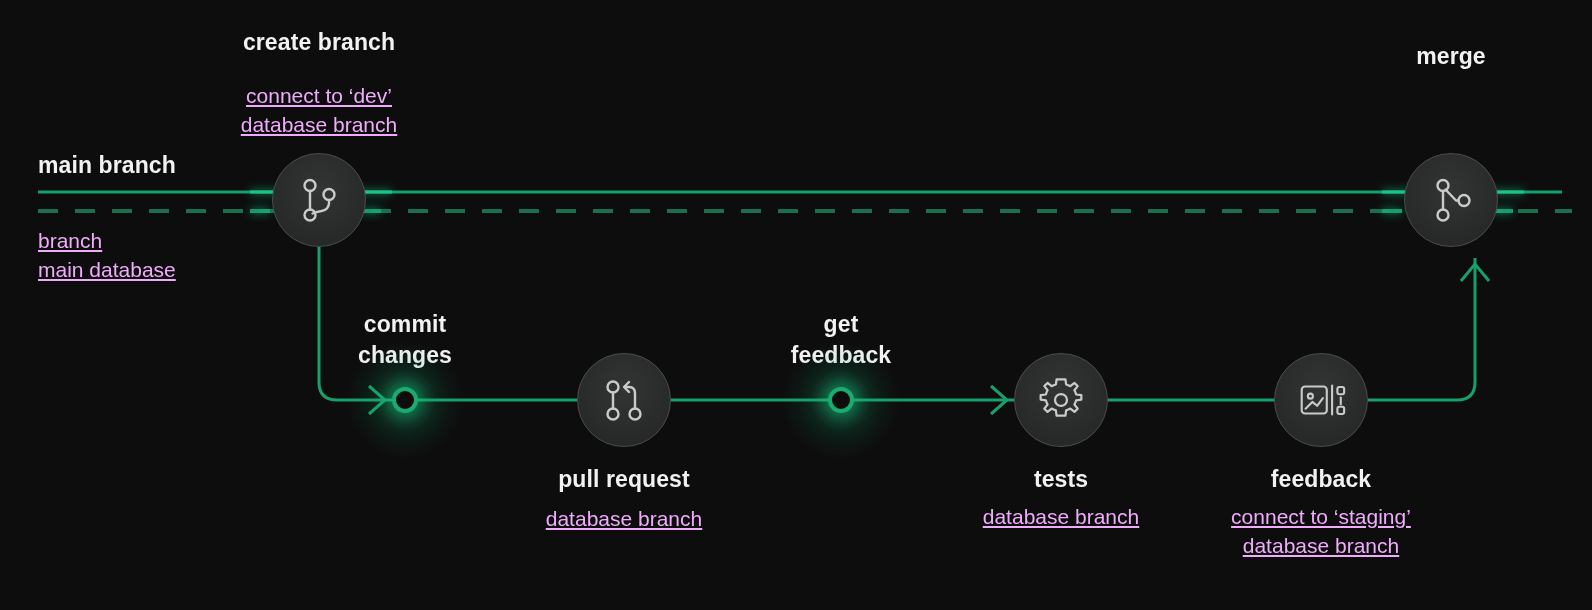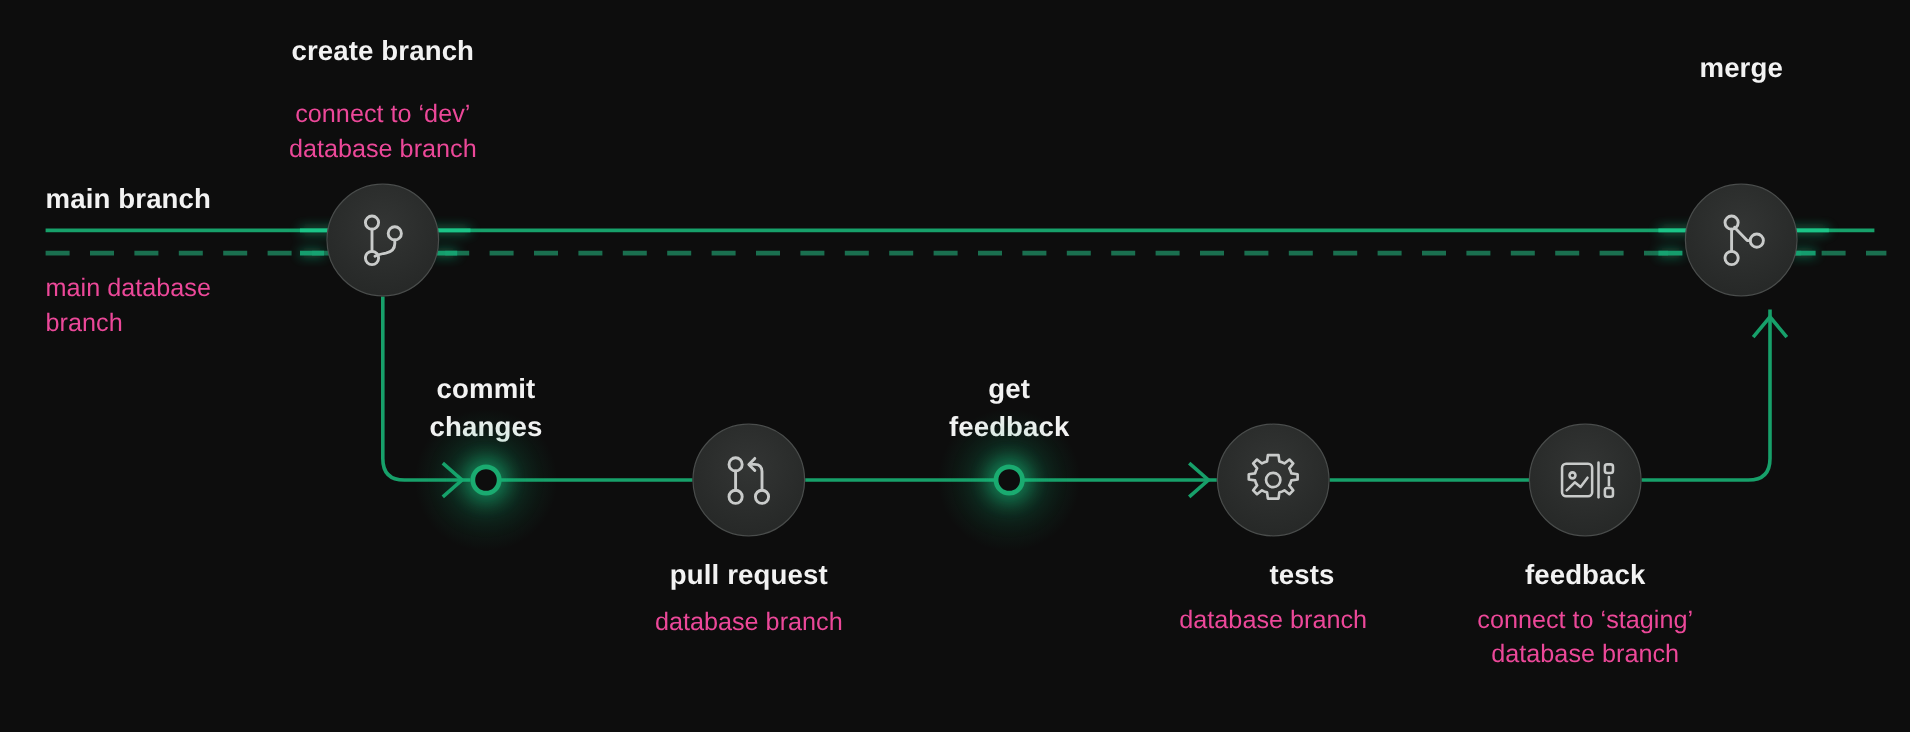--- a/index.html
+++ b/index.html
@@ -13,21 +13,21 @@
     background:#0d0d0d;
     overflow:hidden;
   }
   #wires{position:absolute;left:0;top:0;width:1592px;height:610px;}
 
   .lbl{position:absolute;white-space:nowrap;}
   .title{
     font-size:23px;font-weight:700;color:#f2f2f2;letter-spacing:.1px;
   }
   .sub{
-    font-size:21px;font-weight:400;color:#ec4899;line-height:29px;
+    font-size:21px;font-weight:400;color:#f0abfc;line-height:29px;text-decoration:underline;
   }
   .center{transform:translateX(-50%);text-align:center;}
 
   .node{
     position:absolute;width:94px;height:94px;border-radius:50%;
     background:radial-gradient(circle at 50% 38%,#333534 0%,#2a2c2b 55%,#232524 100%);
     border:1px solid #4a4d4c;
     box-sizing:border-box;
     display:flex;align-items:center;justify-content:center;
     transform:translate(-50%,-50%);
@@ -98,22 +98,22 @@
     <g filter="url(#softglow)" opacity=".9">
       <line x1="560" y1="400" x2="690" y2="400" stroke="#1ec88a" stroke-width="3"></line>
       <line x1="998" y1="400" x2="1126" y2="400" stroke="#1ec88a" stroke-width="3"></line>
       <line x1="1258" y1="400" x2="1386" y2="400" stroke="#1ec88a" stroke-width="3"></line>
       <line x1="392" y1="400" x2="424" y2="400" stroke="#1ec88a" stroke-width="3"></line>
     </g>
   </svg>
 
   <div class="lbl title" style="left:38px;top:152px;">main branch</div>
   <div class="lbl sub" style="left:38px;top:226px;">
+    <div>branch</div>
     <div>main database</div>
-    <div>branch</div>
   </div>
 
   <div class="lbl title center" style="left:319px;top:29px;">create branch</div>
   <div class="lbl sub center" style="left:319px;top:81px;">
     <div>connect to ‘dev’</div>
     <div>database branch</div>
   </div>
   <div class="node" style="left:319px;top:200px;">
     <span>
       <svg width="56" height="56" viewBox="0 0 56 56" fill="none" stroke="#c9cbca" stroke-width="2.4" stroke-linecap="round" stroke-linejoin="round">
@@ -175,21 +175,21 @@
   </div>
 
   <div class="node" style="left:1061px;top:400px;">
     <span>
       <svg width="54" height="54" viewBox="0 0 56 56" fill="none" stroke="#c9cbca" stroke-width="2.3" stroke-linecap="round" stroke-linejoin="round">
         <circle cx="28" cy="28" r="6.2"></circle>
         <path d="M28 6.5 l4.6 0 0.7 5.4 a17 17 0 0 1 4.4 1.8 l4.3-3.4 3.3 3.3 -3.4 4.3 a17 17 0 0 1 1.8 4.4 l5.4 0.7 0 4.6 -5.4 0.7 a17 17 0 0 1 -1.8 4.4 l3.4 4.3 -3.3 3.3 -4.3-3.4 a17 17 0 0 1 -4.4 1.8 l-0.7 5.4 -4.6 0 -4.6 0 -0.7-5.4 a17 17 0 0 1 -4.4-1.8 l-4.3 3.4 -3.3-3.3 3.4-4.3 a17 17 0 0 1 -1.8-4.4 l-5.4-0.7 0-4.6 5.4-0.7 a17 17 0 0 1 1.8-4.4 l-3.4-4.3 3.3-3.3 4.3 3.4 a17 17 0 0 1 4.4-1.8 l0.7-5.4 z"></path>
       </svg>
     </span>
   </div>
-  <div class="lbl title center" style="left:1061px;top:466px;margin-left:24px;">tests</div>
+  <div class="lbl title center" style="left:1061px;top:466px;">tests</div>
   <div class="lbl sub center" style="left:1061px;top:502px;">
     <div>database branch</div>
   </div>
 
   <div class="node" style="left:1321px;top:400px;">
     <span>
       <svg width="54" height="54" viewBox="0 0 56 56" fill="none" stroke="#c9cbca" stroke-width="2.2" stroke-linecap="round" stroke-linejoin="round">
         <rect x="8" y="14" width="26" height="28" rx="3.5"></rect>
         <circle cx="17" cy="24" r="2.6"></circle>
         <polyline points="12,37 19,30 24,34 30,26"></polyline>

